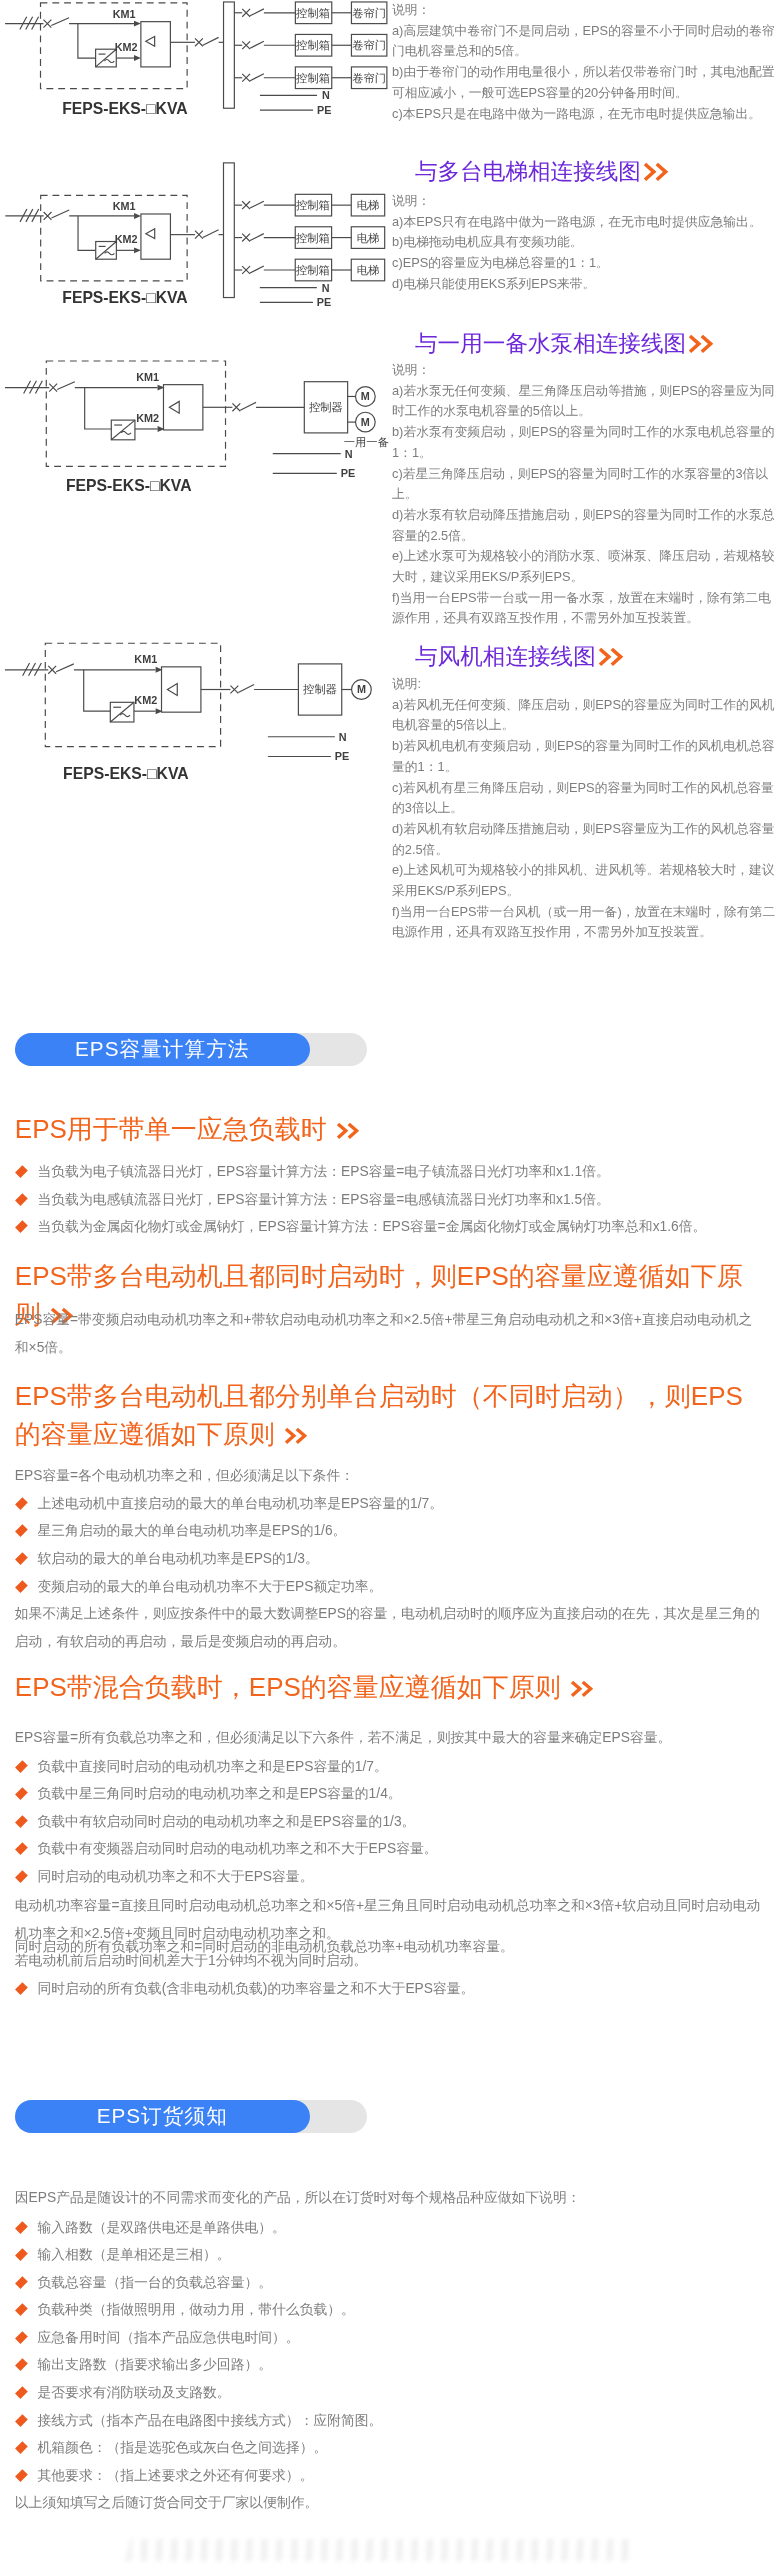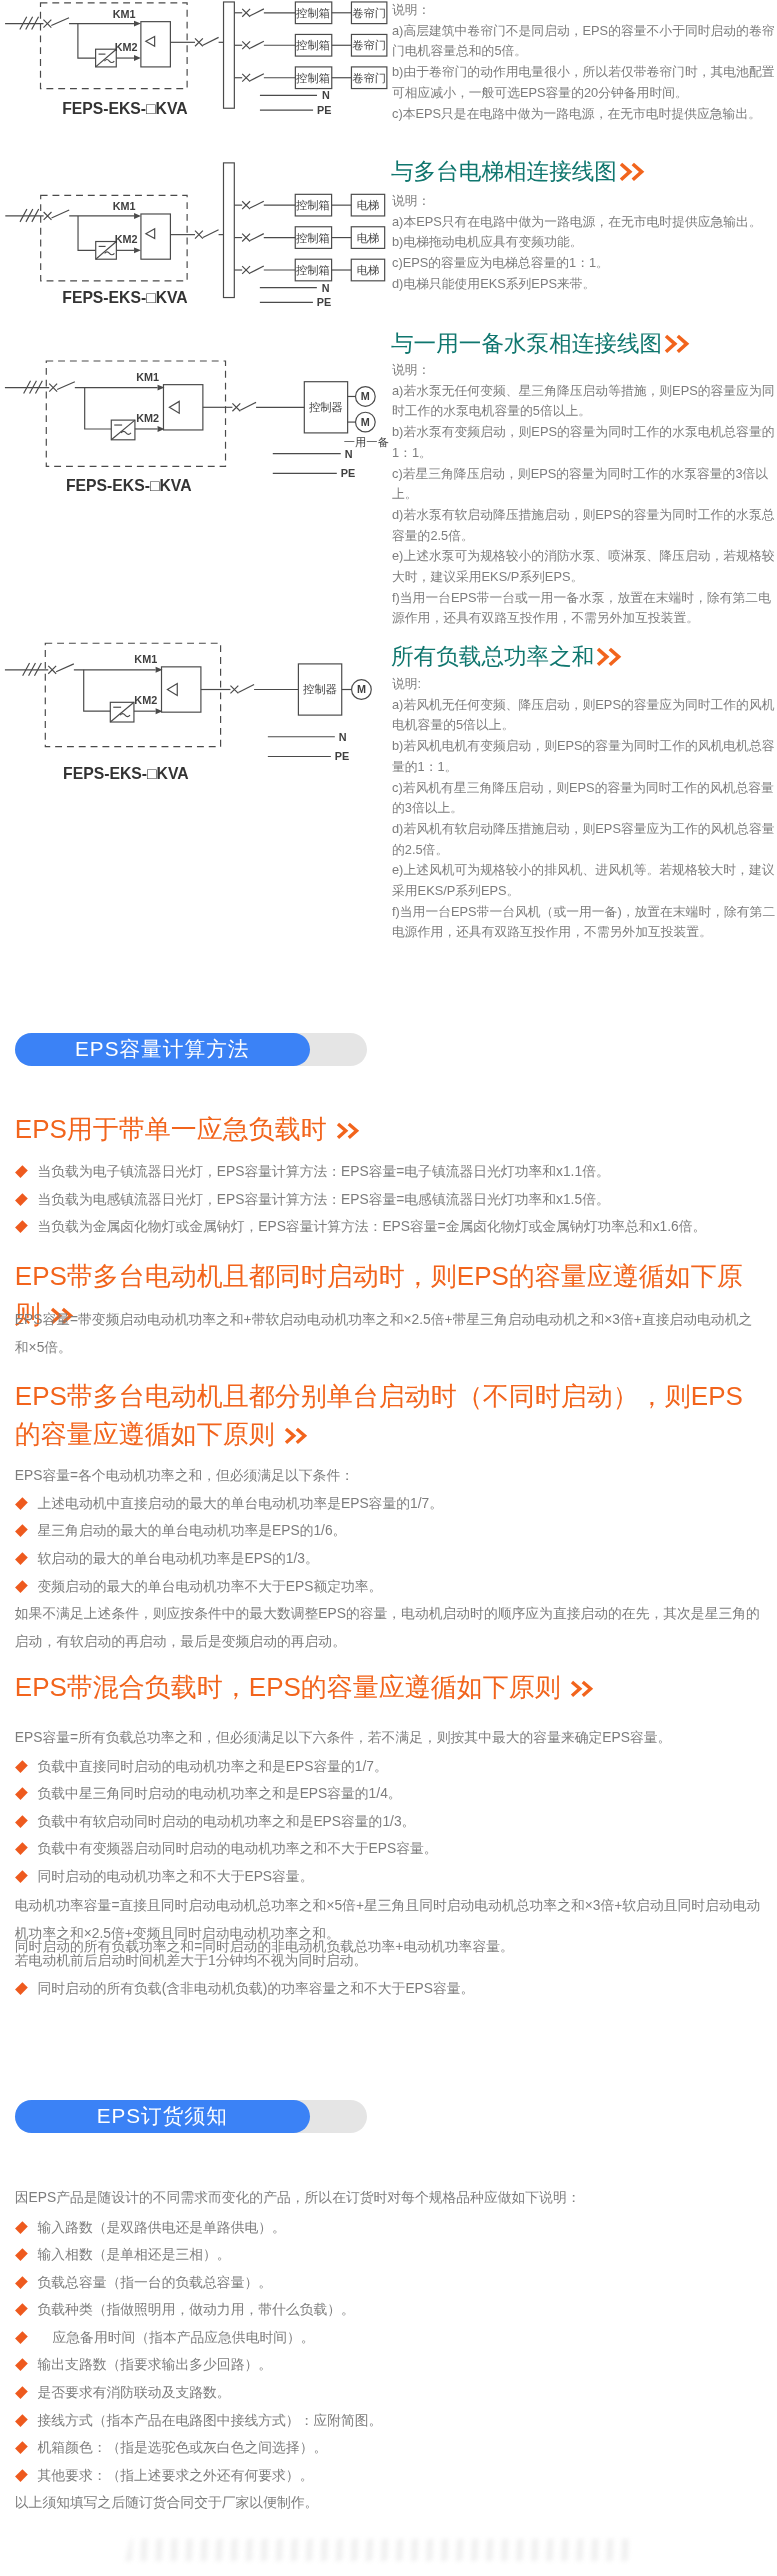--- a/index.html
+++ b/index.html
@@ -2,21 +2,21 @@
 <html><head>
 <meta charset="utf-8">
 <style>
   html,body{margin:0;padding:0;background:#fff;}
   .page{position:relative;width:778px;height:2576px;background:#fff;overflow:hidden;
         font-family:"Liberation Sans","DejaVu Sans",sans-serif;}
   
   .abs{position:absolute;}
   .notes{left:392px;width:384px;font-size:12.8px;line-height:20.7px;color:#7d7d7d;}
   .notes p{margin:0;}
-  .h-top{left:391px;font-size:22.6px;color:#0f766e;white-space:nowrap;display:flex;align-items:center;gap:1px;}
+  .h-top{left:415px;font-size:22.6px;color:#6d28d9;white-space:nowrap;display:flex;align-items:center;gap:1px;}
   .h-sec{left:14.8px;width:750px;font-size:26px;line-height:38px;color:#f2641c;}
   .h-sec .chev{margin-left:7.9px;vertical-align:-2px;}
   .para{left:14.8px;width:748px;font-size:13.8px;line-height:27.6px;color:#7d7d7d;}
   .bullet{left:14.8px;width:748px;height:27.6px;display:flex;align-items:center;font-size:13.8px;color:#7d7d7d;}
   .dm{flex:none;width:8.9px;height:8.9px;background:#ee5a1e;transform:rotate(45deg) scale(.85,1.15);margin:0 11.8px 0 2px;}
   
   .banner{left:14.8px;height:32.5px;}
   .banner .tail{position:absolute;left:0;top:0;width:352px;height:32.5px;background:#e5e5e5;border-radius:16.7px;}
   .banner .pill{position:absolute;left:0;top:0;width:295px;height:32.5px;background:#3b82f6;border-radius:16.7px;
                 color:#fff;font-size:20.7px;display:flex;align-items:center;justify-content:center;letter-spacing:1px;}
@@ -234,21 +234,21 @@
       <text class="km" x="371" y="48" text-anchor="middle">M</text>
       <text class="km" x="371" y="74" text-anchor="middle">M</text>
       <text class="cjk" x="395" y="94" text-anchor="end">一用一备</text>
       <text class="npe" x="350" y="106">N</text>
       <text class="npe" x="346" y="126">PE</text>
     </g>
     <text class="model" x="67" y="140">FEPS-EKS-□KVA</text>
   </svg>
 
   <div class="abs h-top" style="top:641px;">
-    <span>所有负载总功率之和</span>
+    <span>与风机相连接线图</span>
     <svg class="chev" width="27.6" height="19.7" viewBox="0 0 28 20">
       <polyline points="3,2 12,10 3,18" fill="none" stroke="#f2641c" stroke-width="3.6"></polyline>
       <polyline points="15,2 24,10 15,18" fill="none" stroke="#f2641c" stroke-width="3.6"></polyline>
     </svg>
   </div>
   <div class="abs notes" style="top:674px;">
     <p>说明:</p>
     <p>a)若风机无任何变频、降压启动，则EPS的容量应为同时工作的风机电机容量的5倍以上。</p>
     <p>b)若风机电机有变频启动，则EPS的容量为同时工作的风机电机总容量的1：1。</p>
     <p>c)若风机有星三角降压启动，则EPS的容量为同时工作的风机总容量的3倍以上。</p>
@@ -404,21 +404,21 @@
       <span>输入路数（是双路供电还是单路供电）。</span>
     </div>
   <div class="abs bullet" style="top:2269px;">
       <i class="dm"></i>
       <span>负载总容量（指一台的负载总容量）。</span>
     </div>
   <div class="abs bullet" style="top:2296px;">
       <i class="dm"></i>
       <span>负载种类（指做照明用，做动力用，带什么负载）。</span>
     </div>
-  <div class="abs bullet" style="top:2324px;gap:15px;">
+  <div class="abs bullet" style="top:2324px;">
       <i class="dm"></i>
       <span>应急备用时间（指本产品应急供电时间）。</span>
     </div>
   <div class="abs bullet" style="top:2351px;">
       <i class="dm"></i>
       <span>输出支路数（指要求输出多少回路）。</span>
     </div>
   <div class="abs bullet" style="top:2379px;">
       <i class="dm"></i>
       <span>是否要求有消防联动及支路数。</span>

